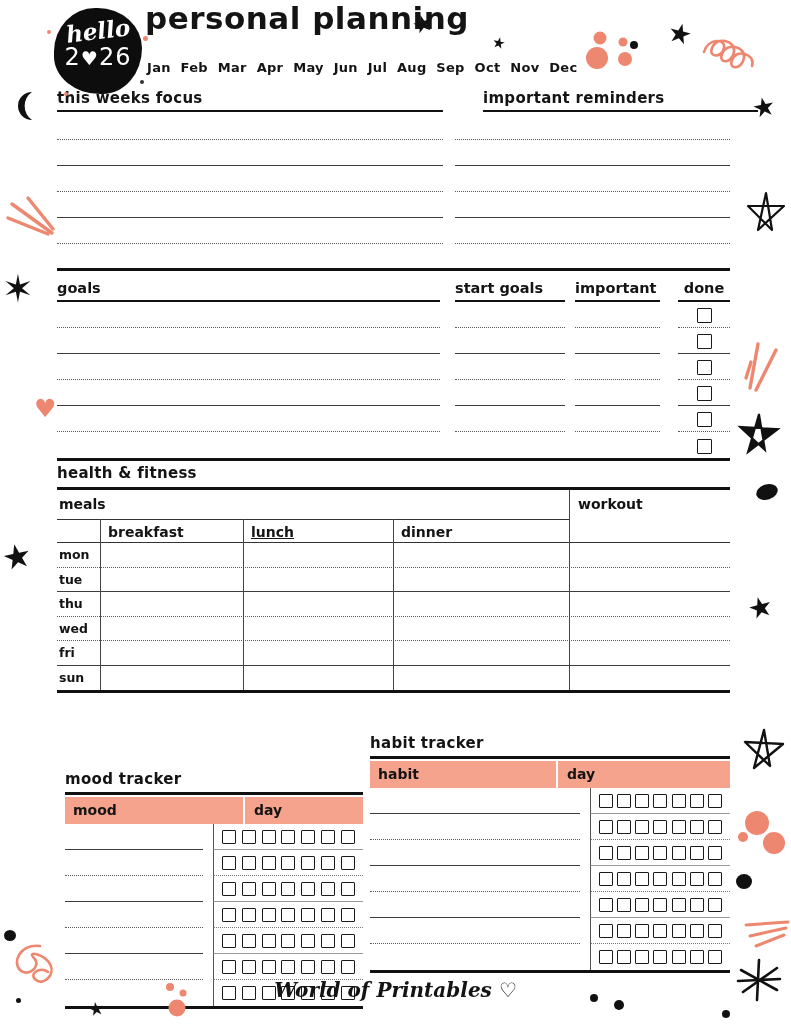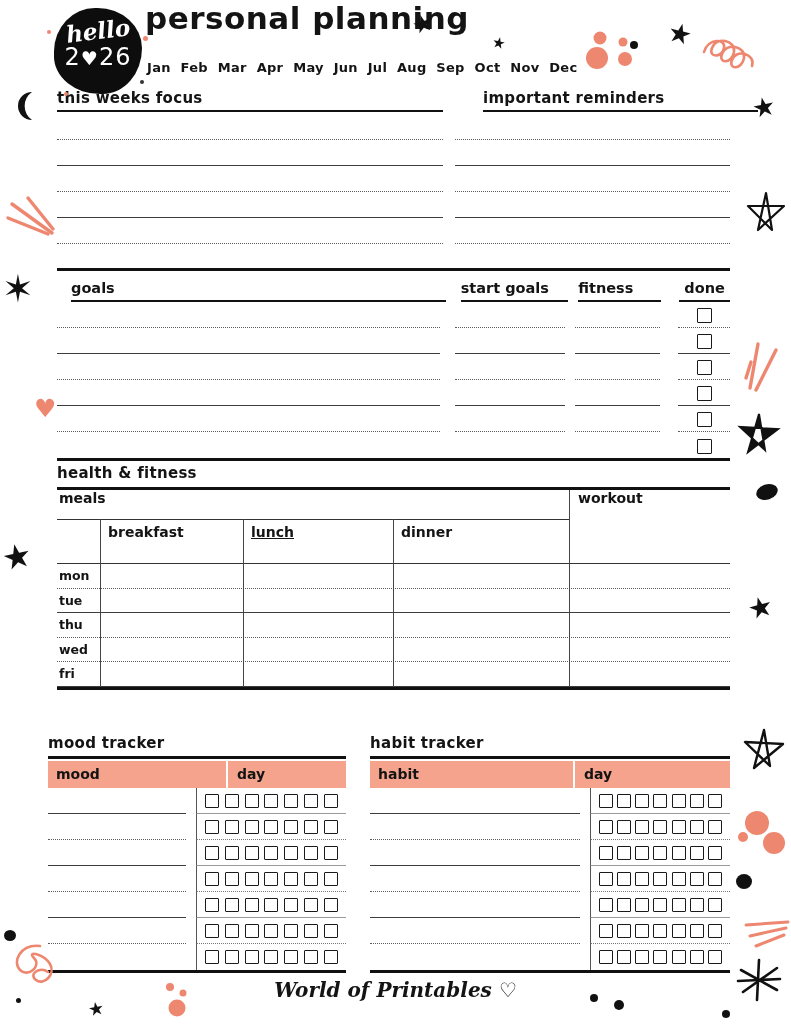--- a/index.html
+++ b/index.html
@@ -23,40 +23,40 @@
   .sec-head { position:absolute; height:24px; border-bottom:2.5px solid #111; }
   .sec-head .lbl { font-size:15px; font-weight:bold; letter-spacing:.3px; }
   .lines { position:absolute; }
   .ruleline { height:26px; }
   .b-dot { border-bottom:1.5px dotted #5a5a5a; }
   .b-sol { border-bottom:1.5px solid #3d3d3d; }
 
   
   .goals { position:absolute; left:57px; top:268px; width:673px;
            border-top:3px solid #111; border-bottom:3px solid #111; }
-  .g-head { display:flex; height:31px; align-items:flex-end;margin-left:14px; }
+  .g-head { display:flex; height:31px; align-items:flex-end; }
   .g-head .h { border-bottom:2.5px solid #111; padding-bottom:4px; font-size:14.5px; font-weight:bold; }
   .g-row { display:flex; height:26px; }
   .c-goal { width:383px; } .c-gap1 { width:15px; } .c-start { width:110px; }
   .c-gap2 { width:10px; } .c-dl { width:85px; } .c-gap3 { width:18px; }
   .c-done { width:52px; display:flex; justify-content:center; align-items:flex-end; }
   .g-head .c-done { justify-content:center; align-items:flex-end; }
   .cbx { display:inline-block; width:15px; height:15px; border:1.8px solid #1a1a1a;
          background:#fff; border-radius:1px; }
   .g-row .cbx { margin-bottom:4px; }
 
   
   .health { position:absolute; left:57px; top:464px; width:673px; }
   .health .title { font-size:15px; font-weight:bold; letter-spacing:.3px;
                    border-bottom:3px solid #111; padding-bottom:5px; }
   .h-table { position:relative; border-bottom:3px solid #111; }
   .h-meals { height:29px; position:relative; }
-  .h-meals .cell-lbl { position:absolute; top:0; font-size:14px; font-weight:bold; }
+  .h-meals .cell-lbl { position:absolute; top:6px; font-size:14px; font-weight:bold; }
   .meals-line { position:absolute; left:0; bottom:-1px; width:512px; border-bottom:1.5px solid #333; }
-  .h-sub { height:45px; border-bottom:1.5px solid #333; position:relative; }
+  .h-sub { height:24px; border-bottom:1.5px solid #333; position:relative; }
   .h-sub .cell-lbl { position:absolute; top:5px; font-size:14px; font-weight:bold; }
   .h-row { height:24.5px; position:relative; }
   .h-row .day-lbl { position:absolute; left:2px; top:4px; font-size:12.5px; font-weight:bold; }
   .vdiv { position:absolute; width:1.3px; background:#444; top:29px; bottom:0; }
   .vdiv.full { top:0; }
 
   
   .tracker { position:absolute; top:734px; }
   .tracker .title { font-size:15px; font-weight:bold; letter-spacing:.3px;
                     border-bottom:3px solid #111; padding-bottom:4px; }
@@ -117,21 +117,21 @@
       <div class="ruleline b-sol"></div>
       <div class="ruleline b-dot"></div>
     </div>
 
   <div class="goals">
     <div class="g-head">
       <div class="c-goal h">goals</div>
       <div class="c-gap1"></div>
       <div class="c-start h">start goals</div>
       <div class="c-gap2"></div>
-      <div class="c-dl h">fitness</div>
+      <div class="c-dl h">important</div>
       <div class="c-gap3"></div>
       <div class="c-done h">done</div>
     </div>
     <div id="goal-rows">
         <div class="g-row">
           <div class="c-goal b-dot"></div>
           <div class="c-gap1"></div>
           <div class="c-start b-dot"></div>
           <div class="c-gap2"></div>
           <div class="c-dl b-dot"></div>
@@ -220,29 +220,32 @@
           </div>
           <div class="h-row b-dot">
             <span class="day-lbl">thu</span>
           </div>
           <div class="h-row b-dot">
             <span class="day-lbl">wed</span>
           </div>
           <div class="h-row b-sol">
             <span class="day-lbl">fri</span>
           </div>
+          <div class="h-row ">
+            <span class="day-lbl">sun</span>
+          </div>
         </div>
       <div class="vdiv" style="left:43px;"></div>
       <div class="vdiv" style="left:186px;"></div>
       <div class="vdiv" style="left:336px;"></div>
       <div class="vdiv full" style="left:512px;"></div>
     </div>
   </div>
 
-  <div class="tracker" id="mood-tracker" style="left:48px; width:298px;">
+  <div class="tracker" id="mood-tracker" style="left:65px; width:298px;margin-top:36px;">
     <div class="title">mood tracker</div>
     <div class="t-band">
       <div class="bl" style="width:180px;">mood</div>
       <div class="br">day</div>
     </div>
     <div class="t-body" id="mood-rows">
         <div class="t-row">
           <div class="t-left" style="width: 148px;">
             <div class="wline b-sol"></div>
           </div>
@@ -337,21 +340,21 @@
             <span class="cbx"></span>
             <span class="cbx"></span>
           </div>
         </div>
       </div>
   </div>
 
   <div class="tracker" id="habit-tracker" style="left:370px; width:360px;">
     <div class="title">habit tracker</div>
     <div class="t-band">
-      <div class="bl" style="width:205px;">habit</div>
+      <div class="bl" style="width:188px;">habit</div>
       <div class="br">day</div>
     </div>
     <div class="t-body" id="habit-rows">
         <div class="t-row">
           <div class="t-left" style="width: 220px;">
             <div class="wline b-sol"></div>
           </div>
           <div class="t-right d-sol">
             <span class="cbx"></span>
             <span class="cbx"></span>

